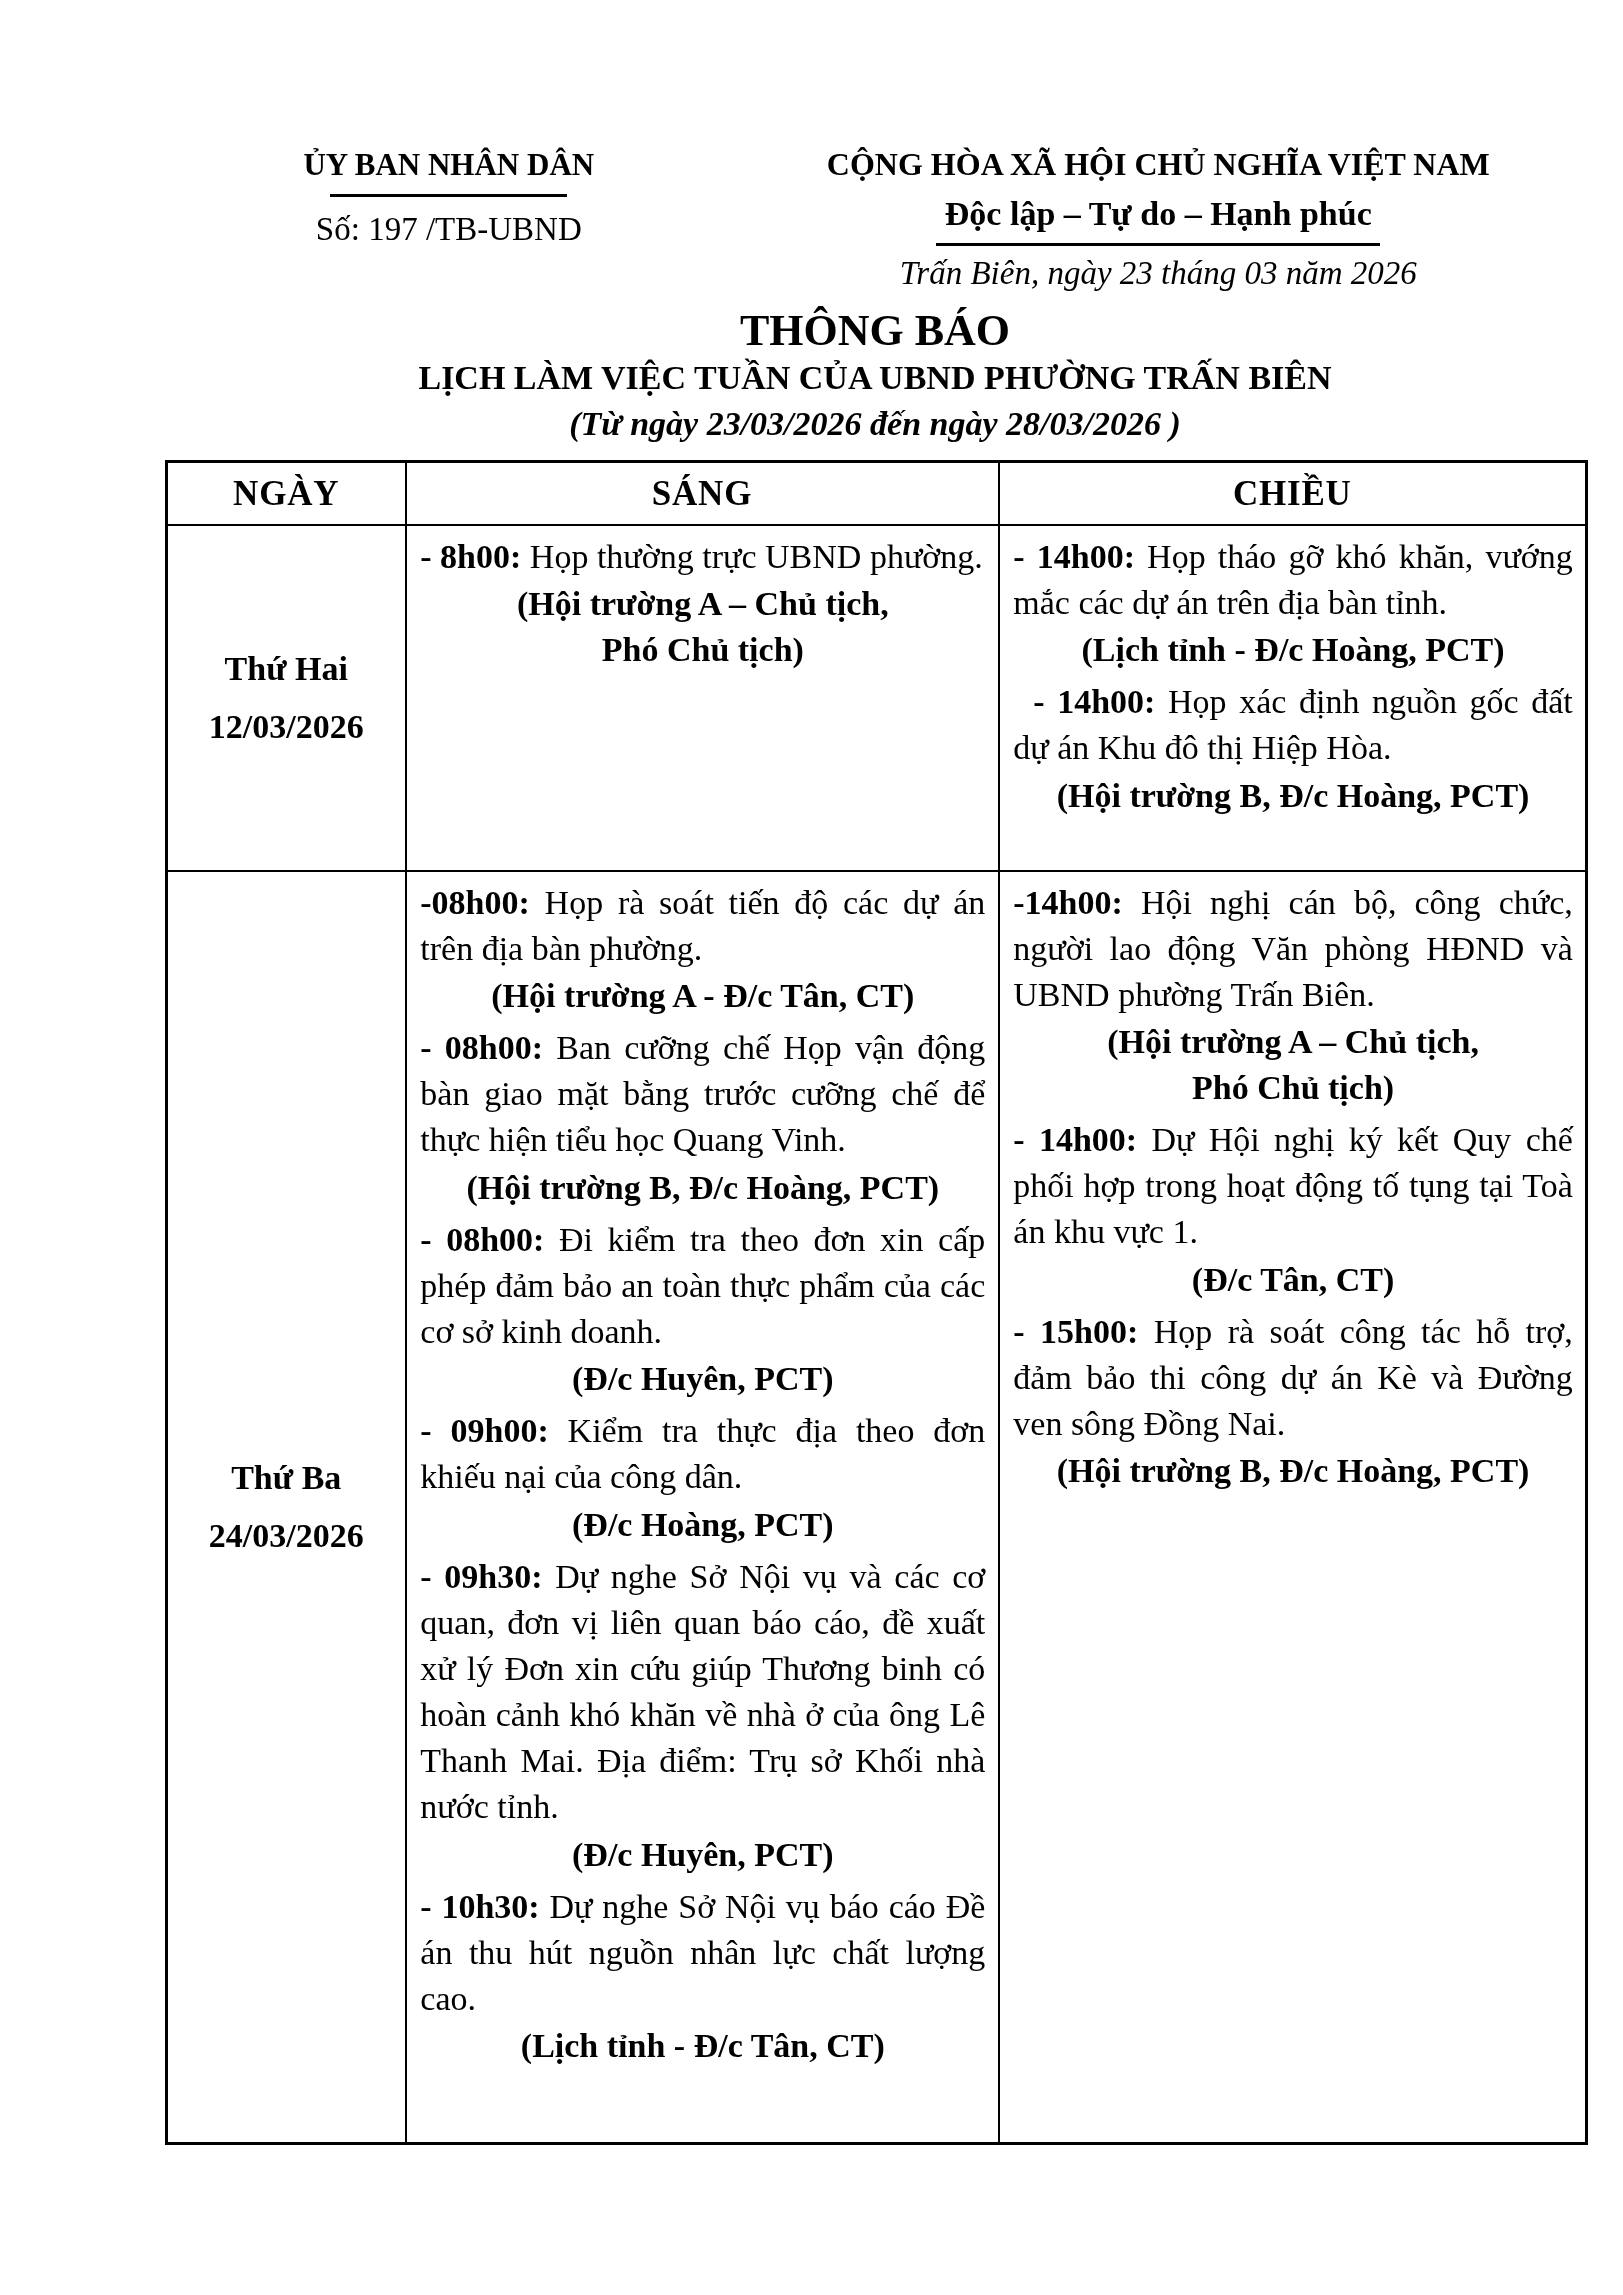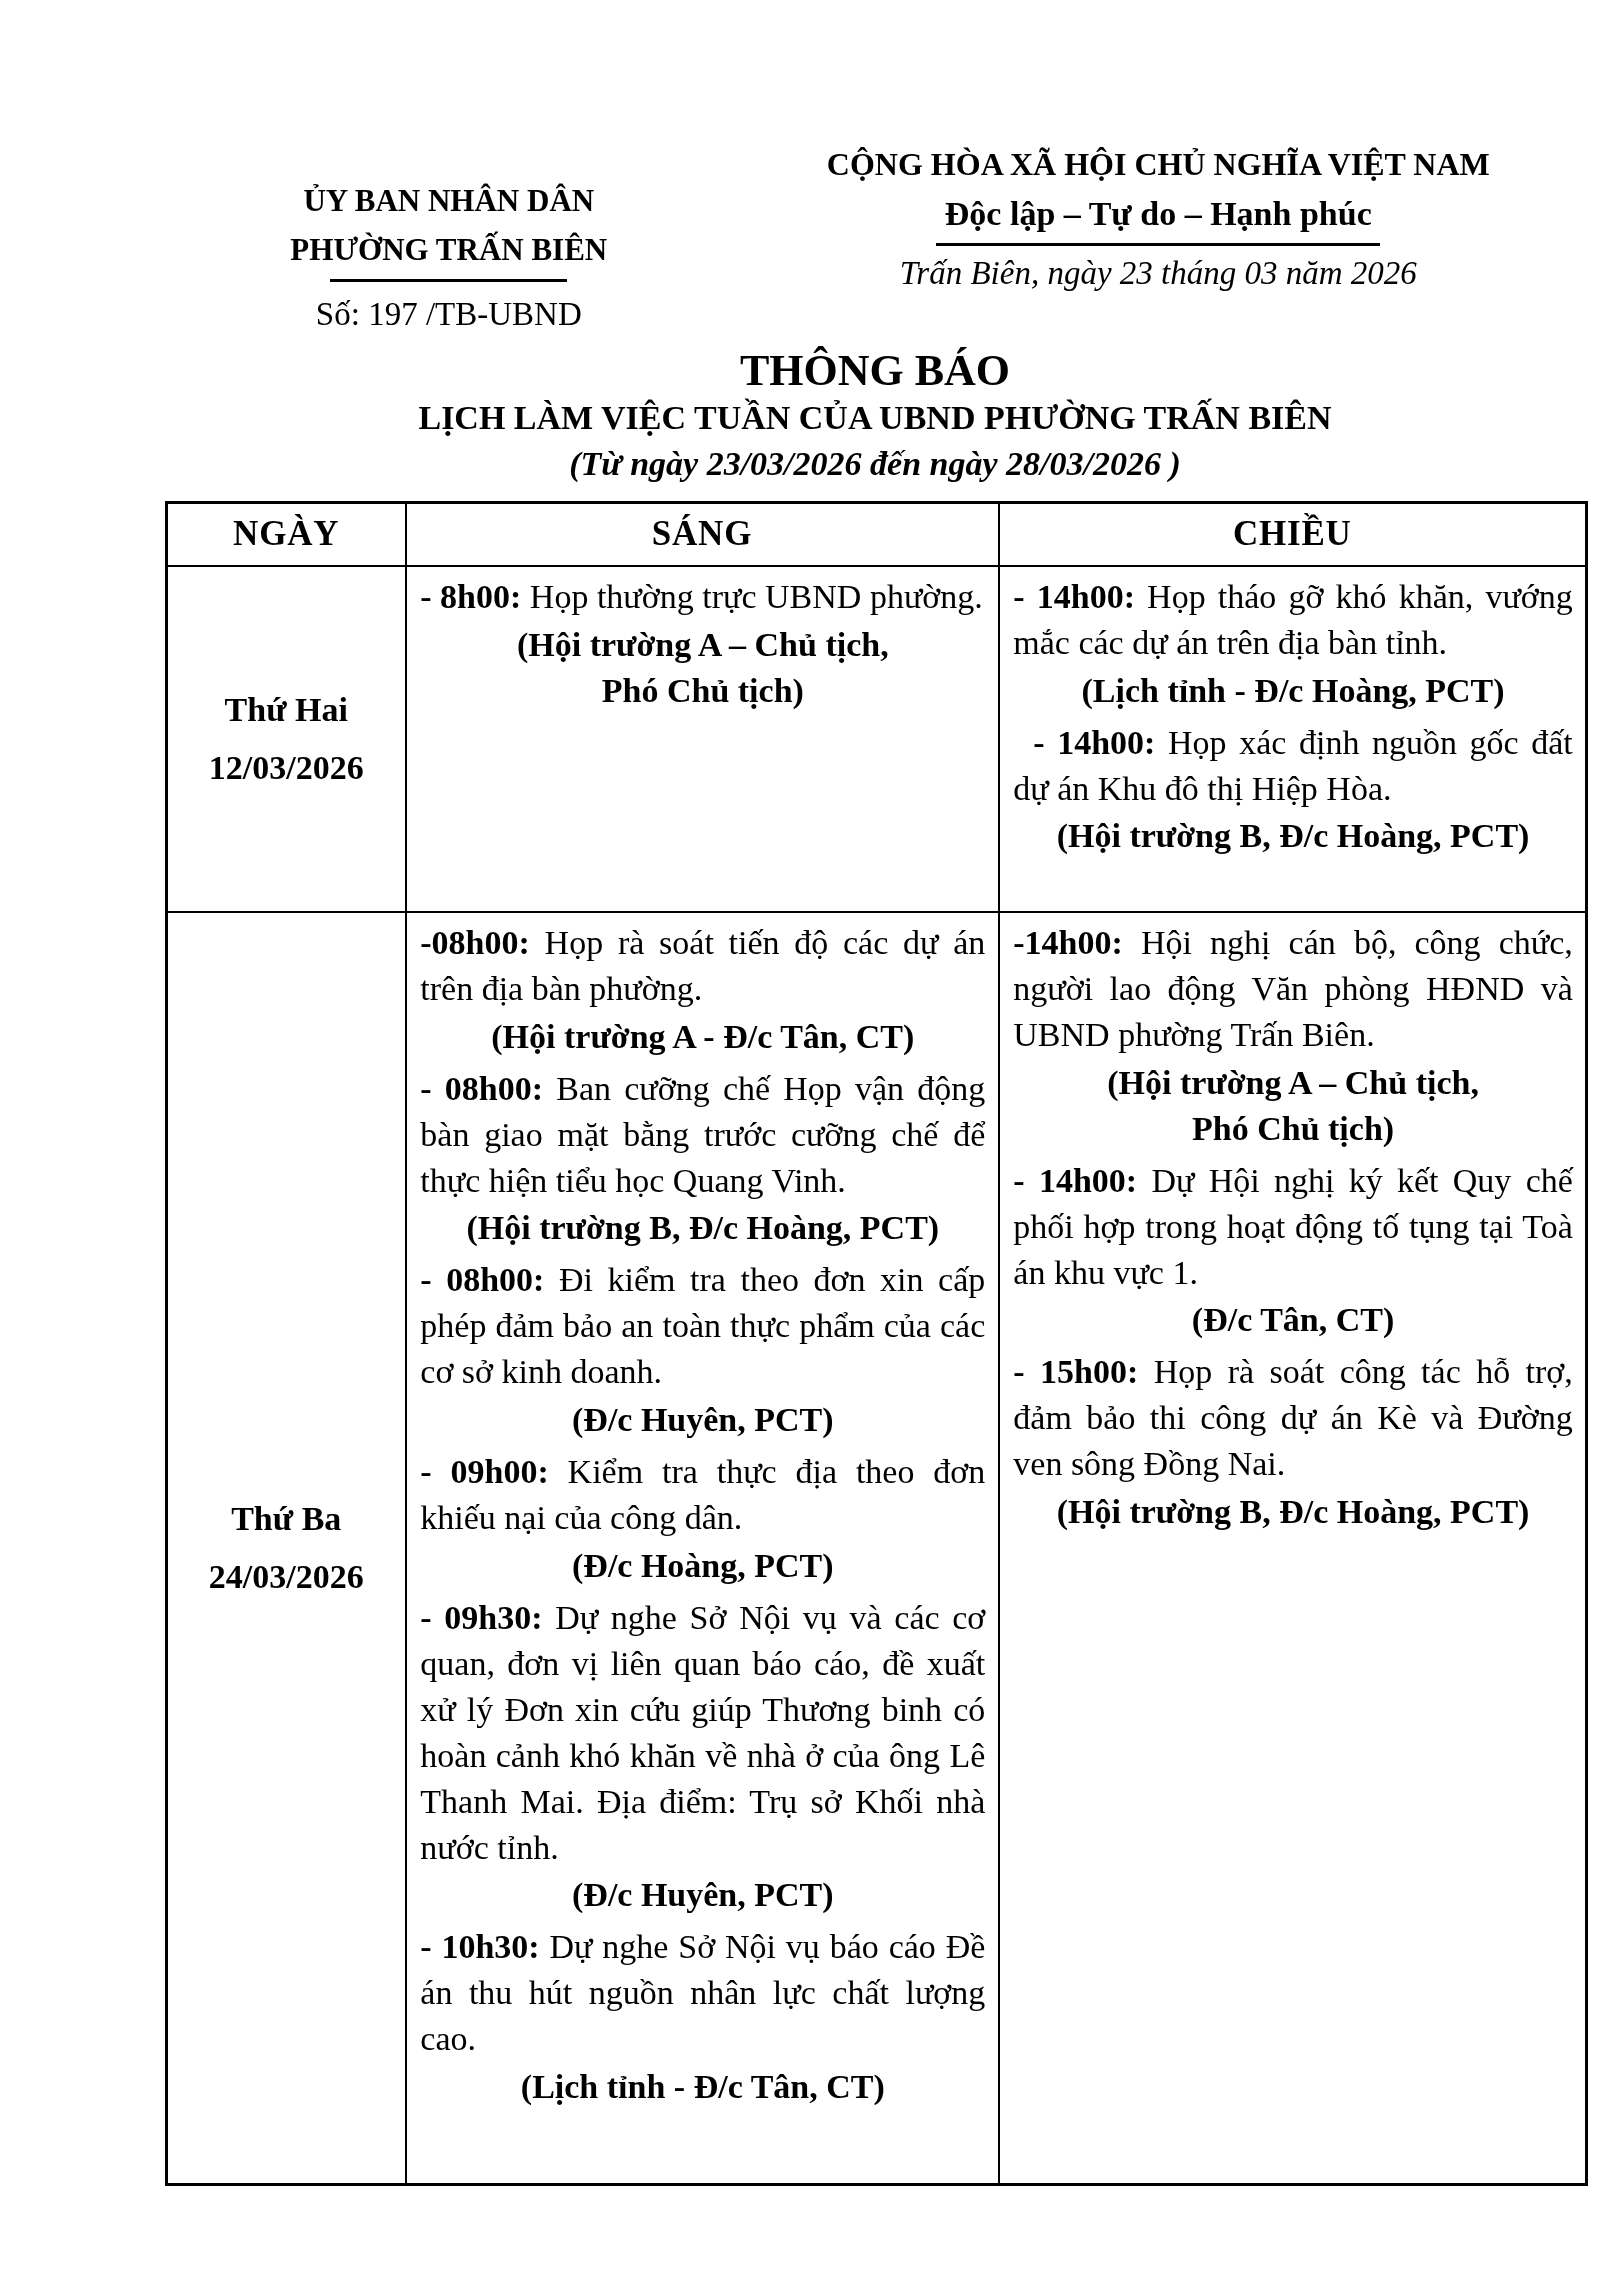--- a/index.html
+++ b/index.html
@@ -6,21 +6,21 @@
   html,body { background:#ffffff; }
   body {
     width:1624px; height:2295px;
     font-family:"Liberation Serif", serif;
     color:#000;
   }
   .page { position:relative; width:1624px; height:2295px; background:#fff; overflow:hidden; }
 
   
   .header { display:flex; padding:140px 40px 0 165px; }
-  .header-left  { width:40%; text-align:center;margin-top:36px; }
+  .header-left  { width:40%; text-align:center; }
   .header-right { width:60%; text-align:center; }
   .h-line { font-weight:bold; font-size:31px; line-height:49px; white-space:nowrap; }
   .header-right .country { font-size:32px; }
   .header-right .motto   { font-size:34px; }
   .rule { height:3.8px; background:#000; margin:4.6px auto 6.1px auto; }
   .rule-left  { width:237px; }
   .rule-right { width:444px; }
   .doc-number { margin-top:10.7px; font-size:33px; line-height:43px; }
   .date-line  { margin-top:6.1px; font-size:33px; line-height:43px; font-style:italic; }
 
@@ -55,21 +55,20 @@
   td.sched-cell p.loc { text-align:center; font-weight:bold; margin:1.5px 0 6.1px 0; }
 </style>
 </head>
 <body>
 
 <div class="page">
 
   <div class="header">
     <div class="header-left">
       <div class="h-line">ỦY BAN NHÂN DÂN</div>
-      <div class="h-line">PHƯỜNG TRẤN BIÊN</div>
       <div class="rule rule-left"></div>
       <div class="doc-number">Số: 197  /TB-UBND</div>
     </div>
     <div class="header-right">
       <div class="h-line country">CỘNG HÒA XÃ HỘI CHỦ NGHĨA VIỆT NAM</div>
       <div class="h-line motto">Độc lập – Tự do – Hạnh phúc</div>
       <div class="rule rule-right"></div>
       <div class="date-line">Trấn Biên, ngày 23 tháng 03  năm 2026</div>
     </div>
   </div>

